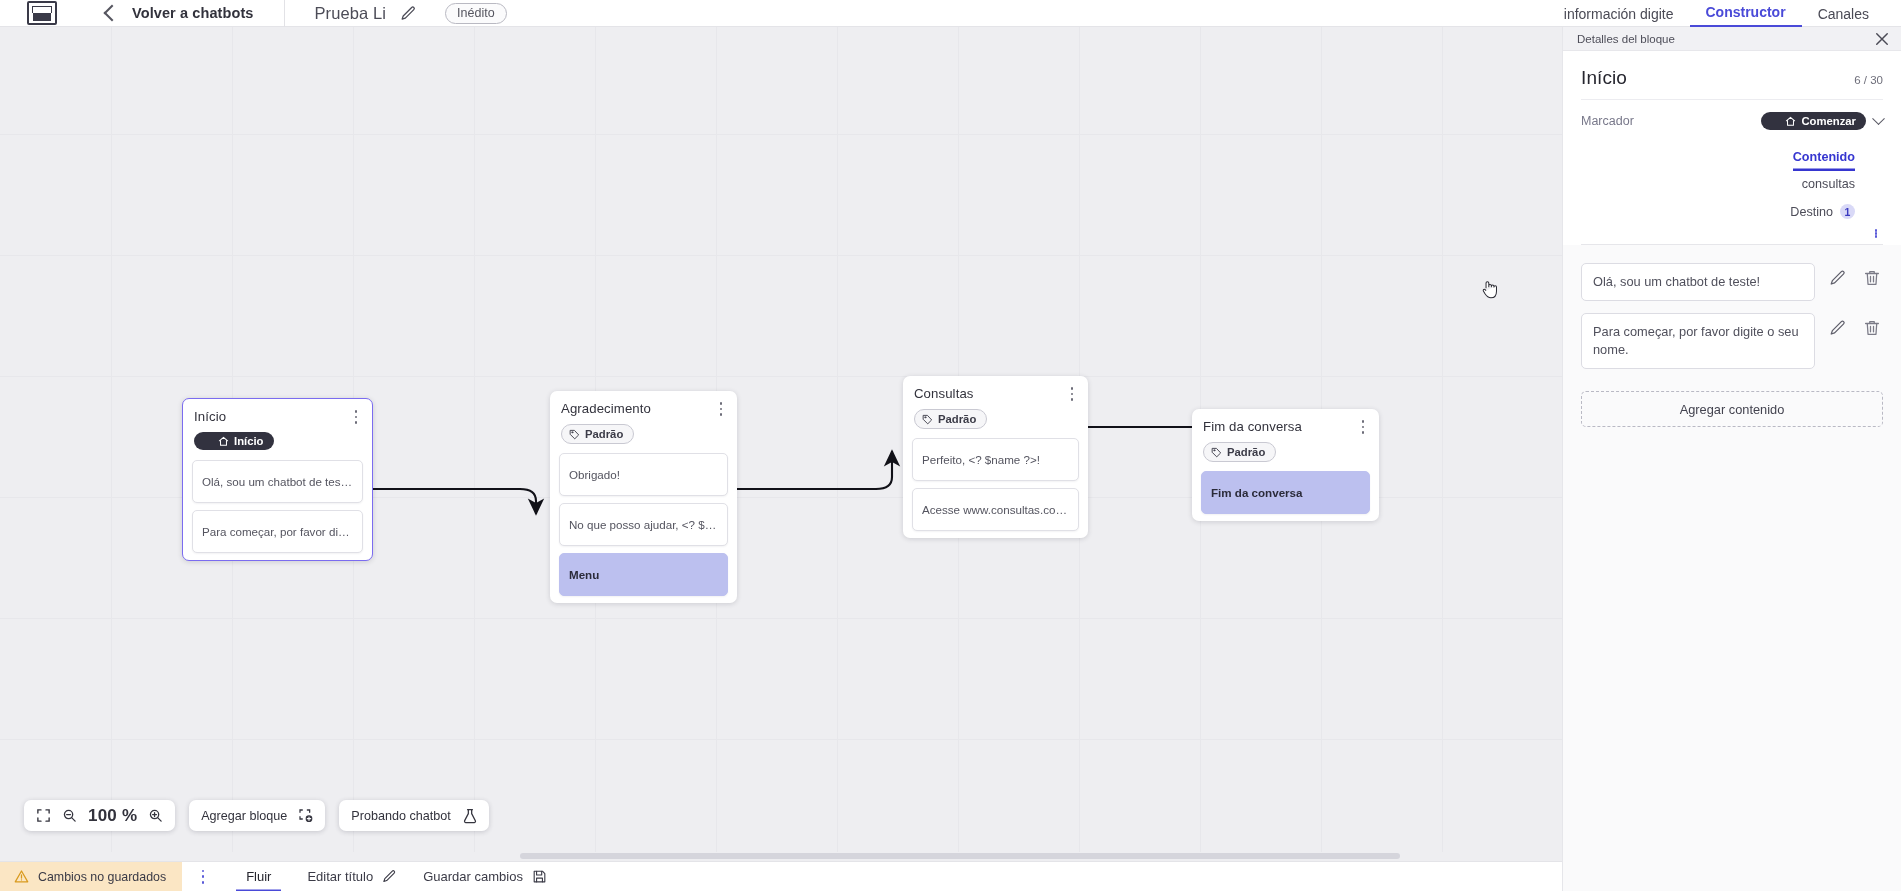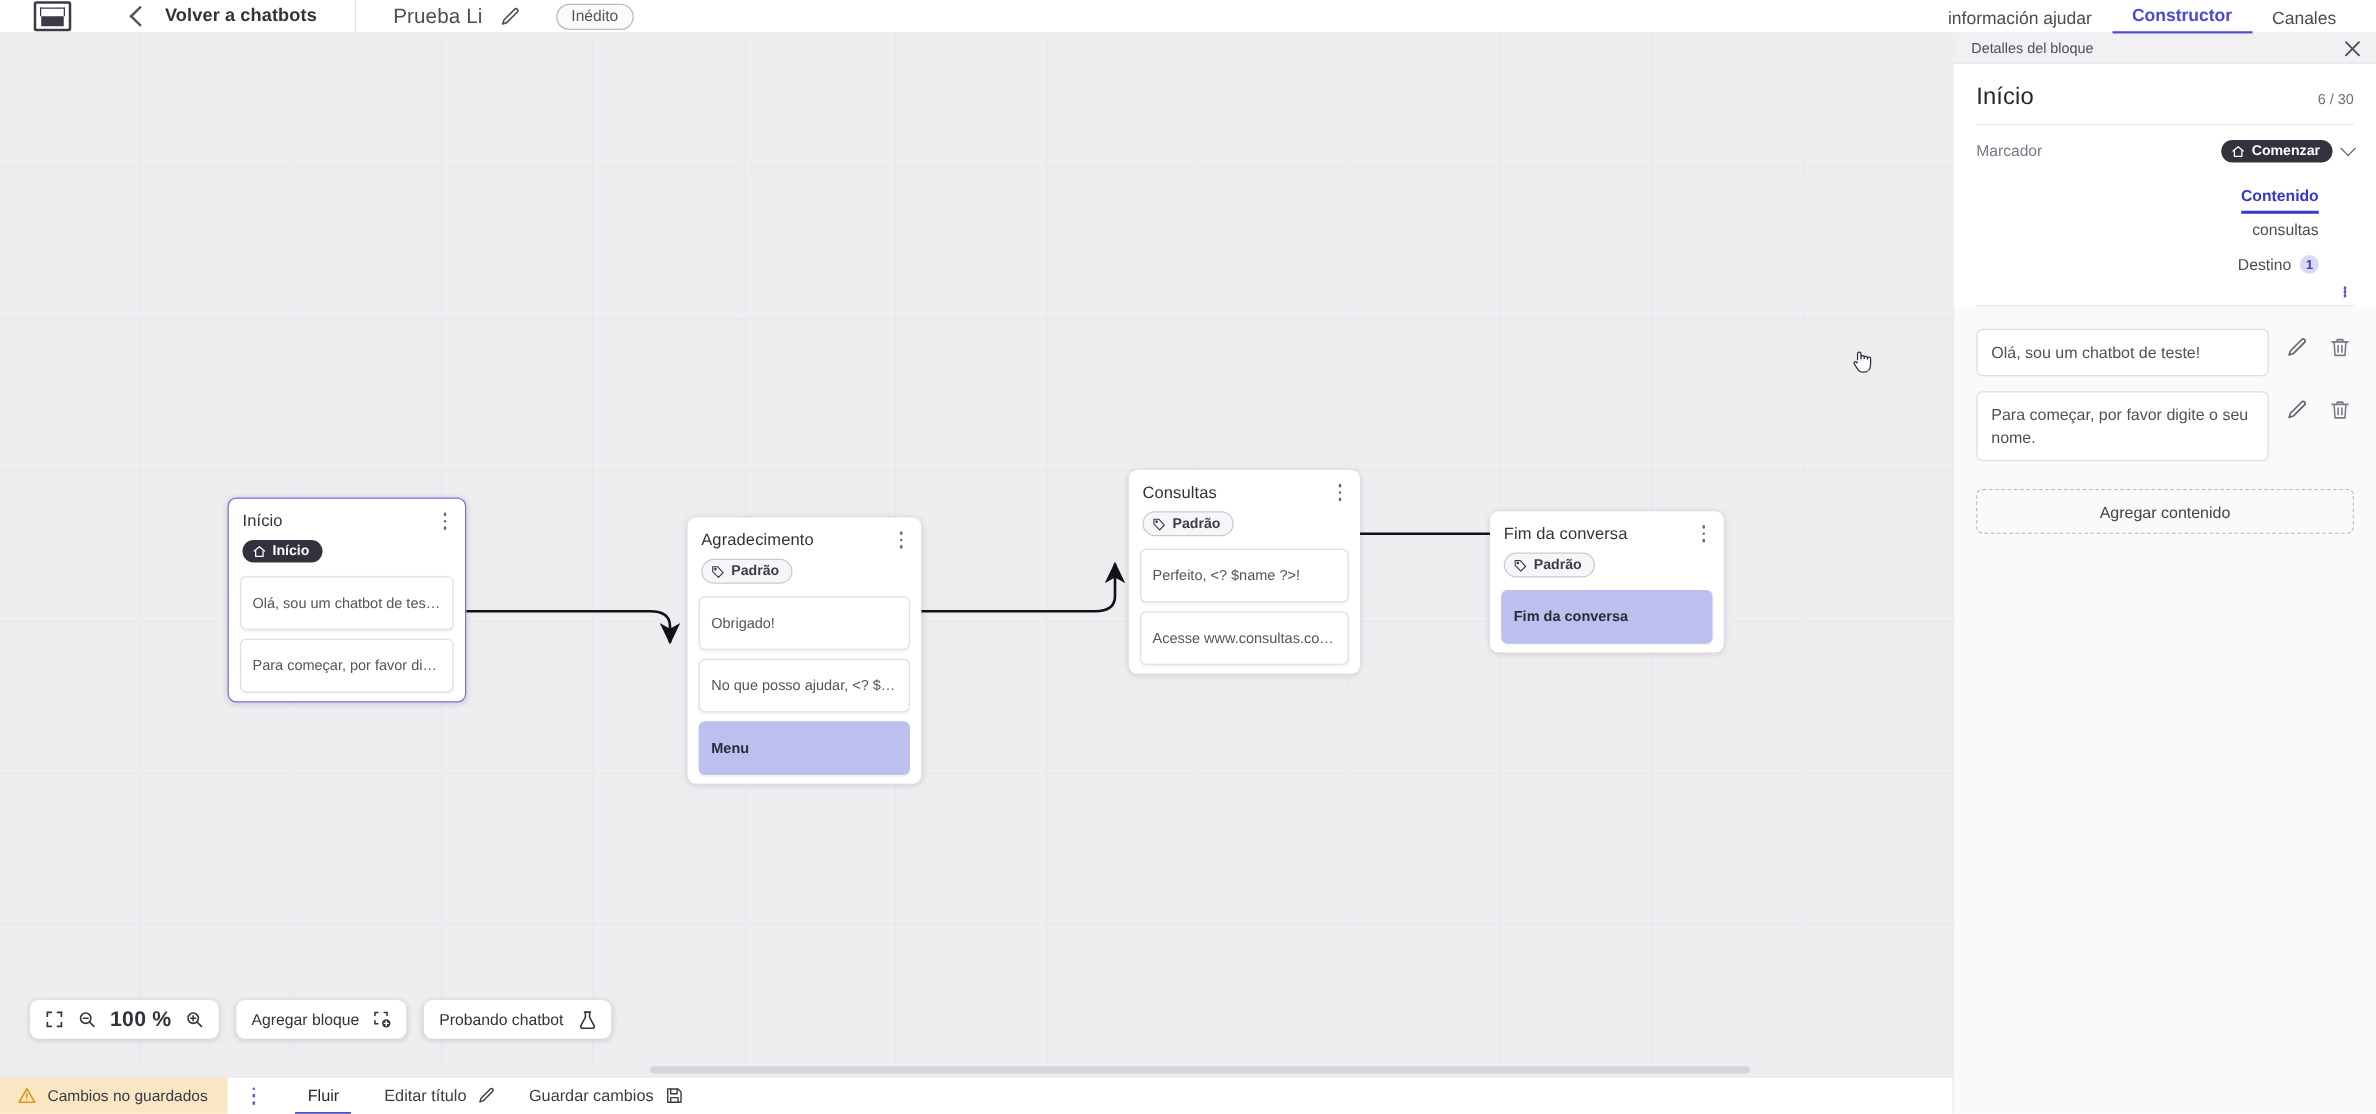--- a/index.html
+++ b/index.html
@@ -95,21 +95,21 @@
     position: absolute; right: 9px; top: 10px; width: 14px; height: 16px;
     cursor: pointer; display: flex; flex-direction: column;
     align-items: center; justify-content: space-between; padding: 1px 0;
   }
   .node-kebab i { width: 2.6px; height: 2.6px; border-radius: 50%; background: #6c6c78; display:block;}
   .tag {
     display: inline-flex; align-items: center; gap: 5px; margin-top: 8px;
     border-radius: 11px; padding: 3px 10px 3px 7px; font-size: 11.3px;
     white-space: nowrap;
   }
-  .tag.dark { background: #32323f; color: #ffffff; font-weight: 700; padding-left:8px;}
+  .tag.dark { background: #32323f; color: #ffffff; font-weight: 700; padding-left:24px;}
   .tag.light { background: #f6f6f8; color: #3c3c48; border: 1px solid #c9c9d2; font-weight:700;}
   .tag svg { flex: none; }
   .node-body { margin-top: 9px; padding: 0 9px; display: flex; flex-direction: column; gap: 7px; }
   .msg {
     background: #ffffff; border: 1px solid #e0e0e6; border-radius: 5px;
     padding: 14px 9px; font-size: 11.6px; color: #54545f;
     white-space: nowrap; overflow: hidden; text-overflow: ellipsis;
     box-shadow: 0 1px 2px rgba(40,40,60,.06);
   }
   .msg.accent {
@@ -240,21 +240,21 @@
     <div class="tb-sep"></div>
     <div class="doc-title">Prueba Li</div>
     <span class="pencil-ico">
       <svg viewBox="0 0 24 24" width="17" height="17" fill="none" stroke="#4c4c57" stroke-width="1.8" stroke-linecap="round" stroke-linejoin="round">
         <path d="M16.5 3.5a2.12 2.12 0 0 1 3 3L7.5 18.5 3 20l1.5-4.5 12-12z"></path>
       </svg>
     </span>
     <div class="badge-unpub">Inédito</div>
 
     <div class="top-tabs">
-      <div class="top-tab">información ajudar</div>
+      <div class="top-tab">información digite</div>
       <div class="top-tab active">Constructor</div>
       <div class="top-tab">Canales</div>
     </div>
   </div>
 
   <div class="canvas">
 
     <svg class="edge-svg">
       <defs>
         <marker id="arw" markerWidth="9" markerHeight="9" refX="7.4" refY="4.5" orient="auto">
@@ -284,21 +284,21 @@
           </svg>
           <span>Início</span>
         </span>
       </div>
       <div class="node-body">
         <div class="msg">Olá, sou um chatbot de teste!</div>
         <div class="msg">Para começar, por favor digite o ...</div>
       </div>
     </div>
 
-    <div class="node" style="left:550px; top:387px; width:187px;">
+    <div class="node" style="left:550px; top:364px; width:187px;">
       <div class="node-head">
         <div class="node-title">Agradecimento</div>
         <div class="node-kebab">
             <i></i>
             <i></i>
             <i></i>
           </div>
         <span class="tag light">
           <svg width="11" height="11" viewBox="0 0 24 24" fill="none" stroke="#3c3c48" stroke-width="2" stroke-linecap="round" stroke-linejoin="round">
             <path d="M20.5 13.5 12.5 21.5 2.5 11.5V3h8.5z"></path>

